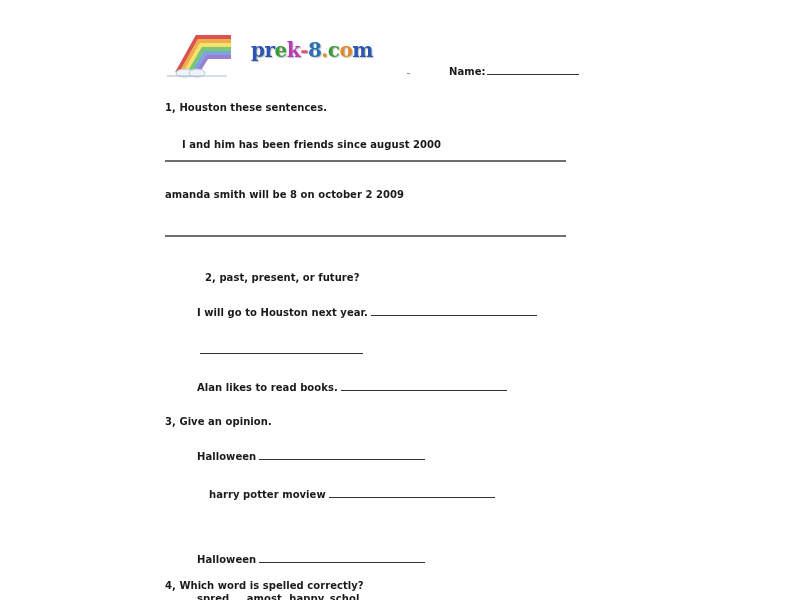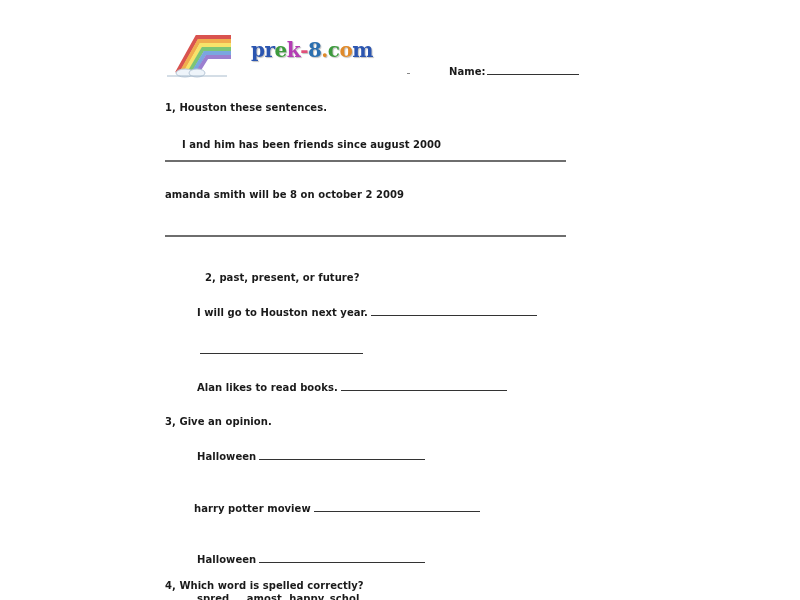--- a/index.html
+++ b/index.html
@@ -55,21 +55,21 @@
   <span class="blank" style="width:163px;"></span>
 </div>
 <div class="abs txt" style="left:197px; top:381px;">
   <span>Alan likes to read books.</span><span class="blank" style="width:166px;"></span>
 </div>
 
 <div class="abs txt" style="left:165px; top:416px;">3, Give an opinion.</div>
 <div class="abs txt" style="left:197px; top:450px;">
   <span>Halloween</span><span class="blank" style="width:166px;"></span>
 </div>
-<div class="abs txt" style="left:194px; top:488px;margin-top:14px;">
+<div class="abs txt" style="left:209px; top:488px;">
   <span>harry potter moview</span><span class="blank" style="width:166px;"></span>
 </div>
 <div class="abs txt" style="left:197px; top:525px;margin-top:28px;">
   <span>Halloween</span><span class="blank" style="width:166px;"></span>
 </div>
 
 <div class="abs txt" style="left:165px; top:580px;">4, Which word is spelled correctly?</div>
 <div class="abs txt" style="left:197px; top:593px; word-spacing:0;">
   <span>spred</span>
   <span style="margin-left:14px;">amost</span>

